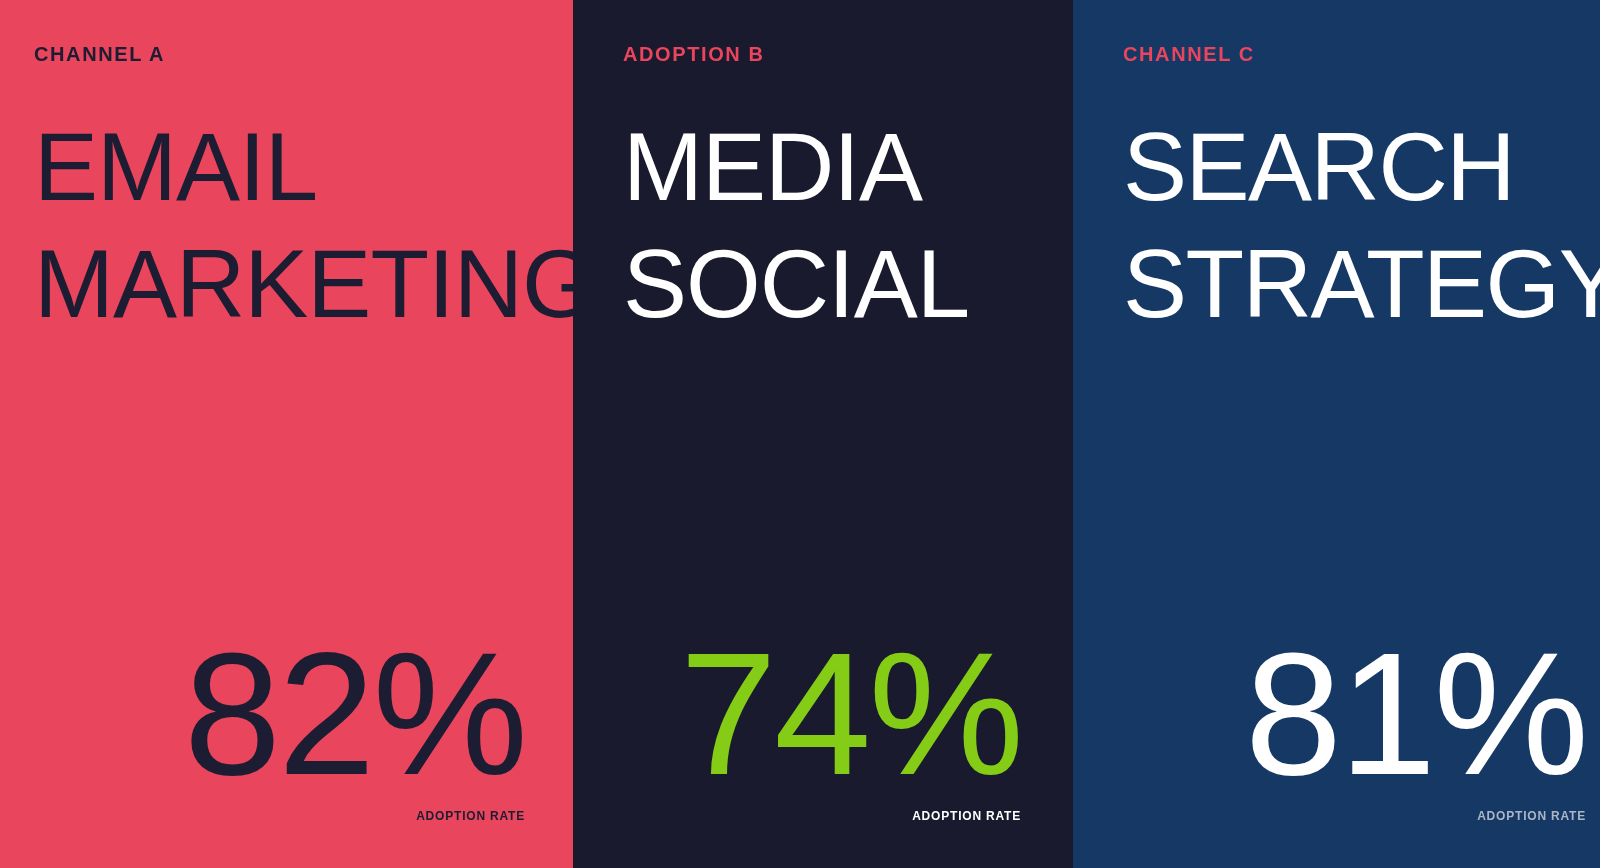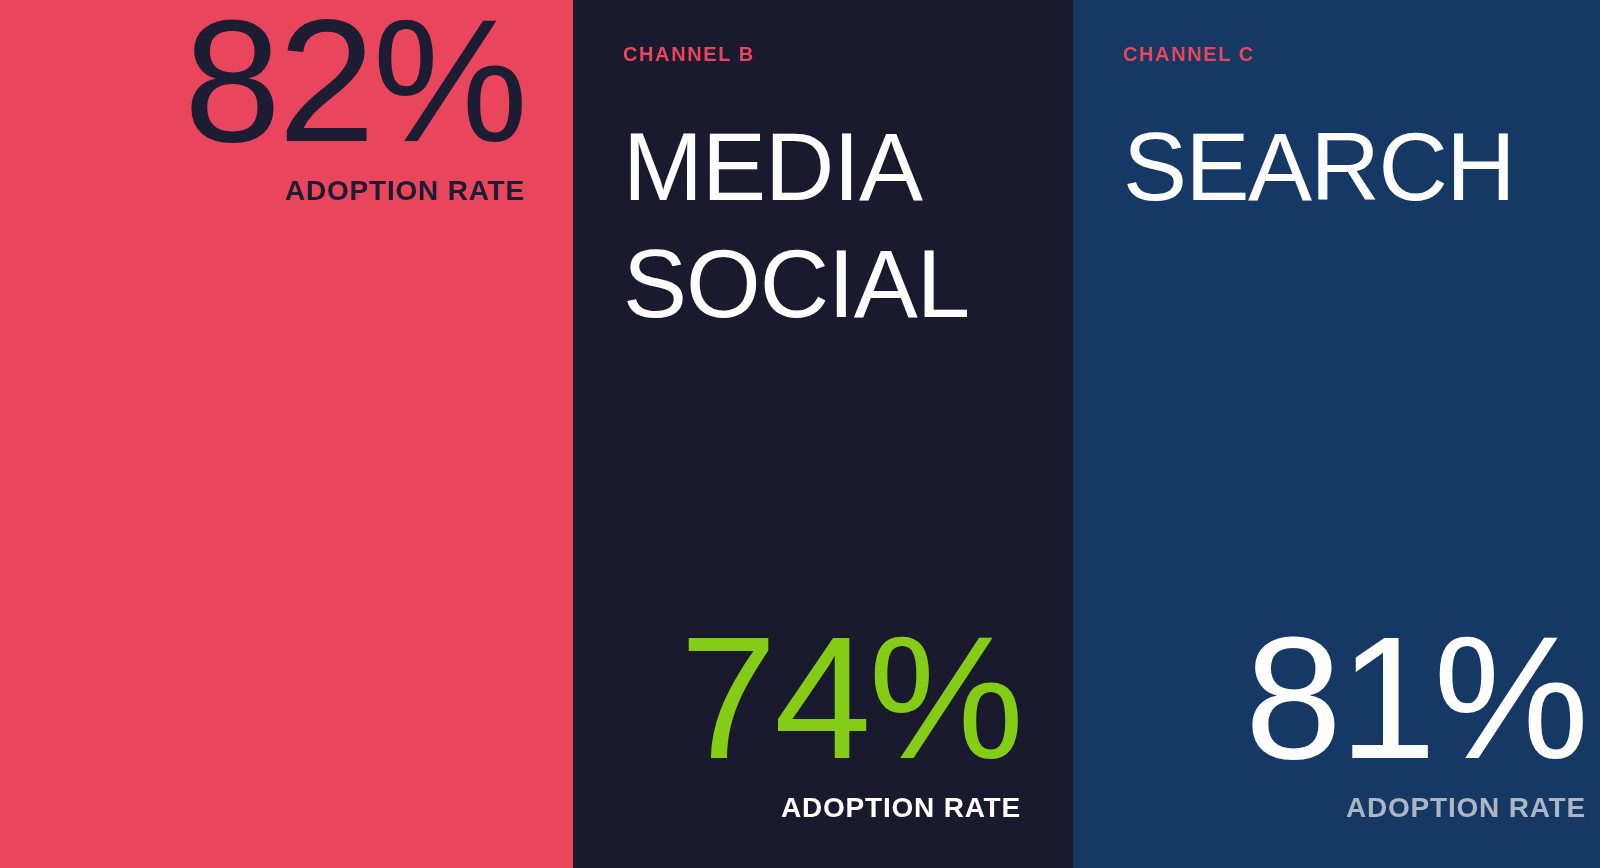--- a/index.html
+++ b/index.html
@@ -82,61 +82,69 @@
     letter-spacing: -3px;
     display: block;
   }
   .panel-a .stat-value { color: #1c1c32; }
   .panel-b .stat-value { color: #84cc16; }
   .panel-c .stat-value { color: #ffffff; }
 
   .stat-label {
     display: block;
     margin-top: 16px;
-    font-size: 28px;
+    font-size: 12px;
     font-weight: bold;
     letter-spacing: 0.8px;
     line-height: 1;
     white-space: nowrap;
   }
   .panel-a .stat-label { color: #1c1c32; }
   .panel-b .stat-label { color: #ffffff; }
   .panel-c .stat-label { color: #aab6c6; }
 </style>
 </head>
 <body>
 
 <div class="board">
 
   <section class="panel panel-a">
+    <div class="top-block">
+      <div class="eyebrow">CHANNEL A</div>
+      <h1 class="headline">
+        <span class="line">EMAIL</span>
+        <span class="line">MARKETING</span>
+      </h1>
+    </div>
     <div class="bottom-block">
       <span class="stat-value">82%</span>
       <span class="stat-label">ADOPTION RATE</span>
     </div>
   </section>
 
   <section class="panel panel-b">
     <div class="top-block">
-      <div class="eyebrow">CHANNEL B</div>
+      <div class="eyebrow">ADOPTION B</div>
       <h1 class="headline">
         <span class="line">MEDIA</span>
         <span class="line">SOCIAL</span>
       </h1>
     </div>
     <div class="bottom-block">
       <span class="stat-value">74%</span>
       <span class="stat-label">ADOPTION RATE</span>
     </div>
   </section>
 
   <section class="panel panel-c">
     <div class="top-block">
       <div class="eyebrow">CHANNEL C</div>
       <h1 class="headline">
         <span class="line">SEARCH</span>
+        <span class="line">STRATEGY</span>
       </h1>
     </div>
     <div class="bottom-block">
       <span class="stat-value">81%</span>
       <span class="stat-label">ADOPTION RATE</span>
     </div>
   </section>
 
 </div>
 

